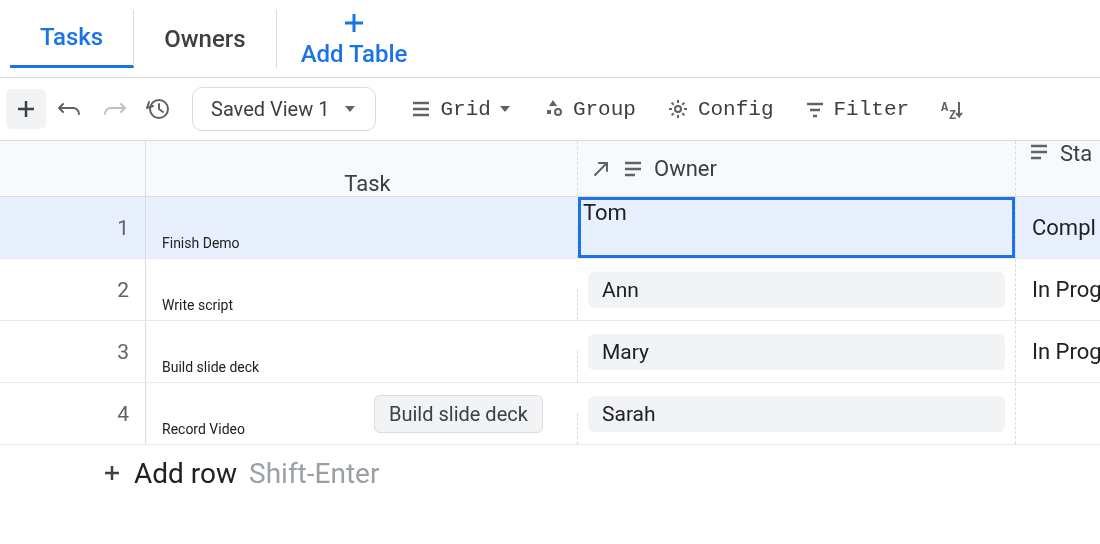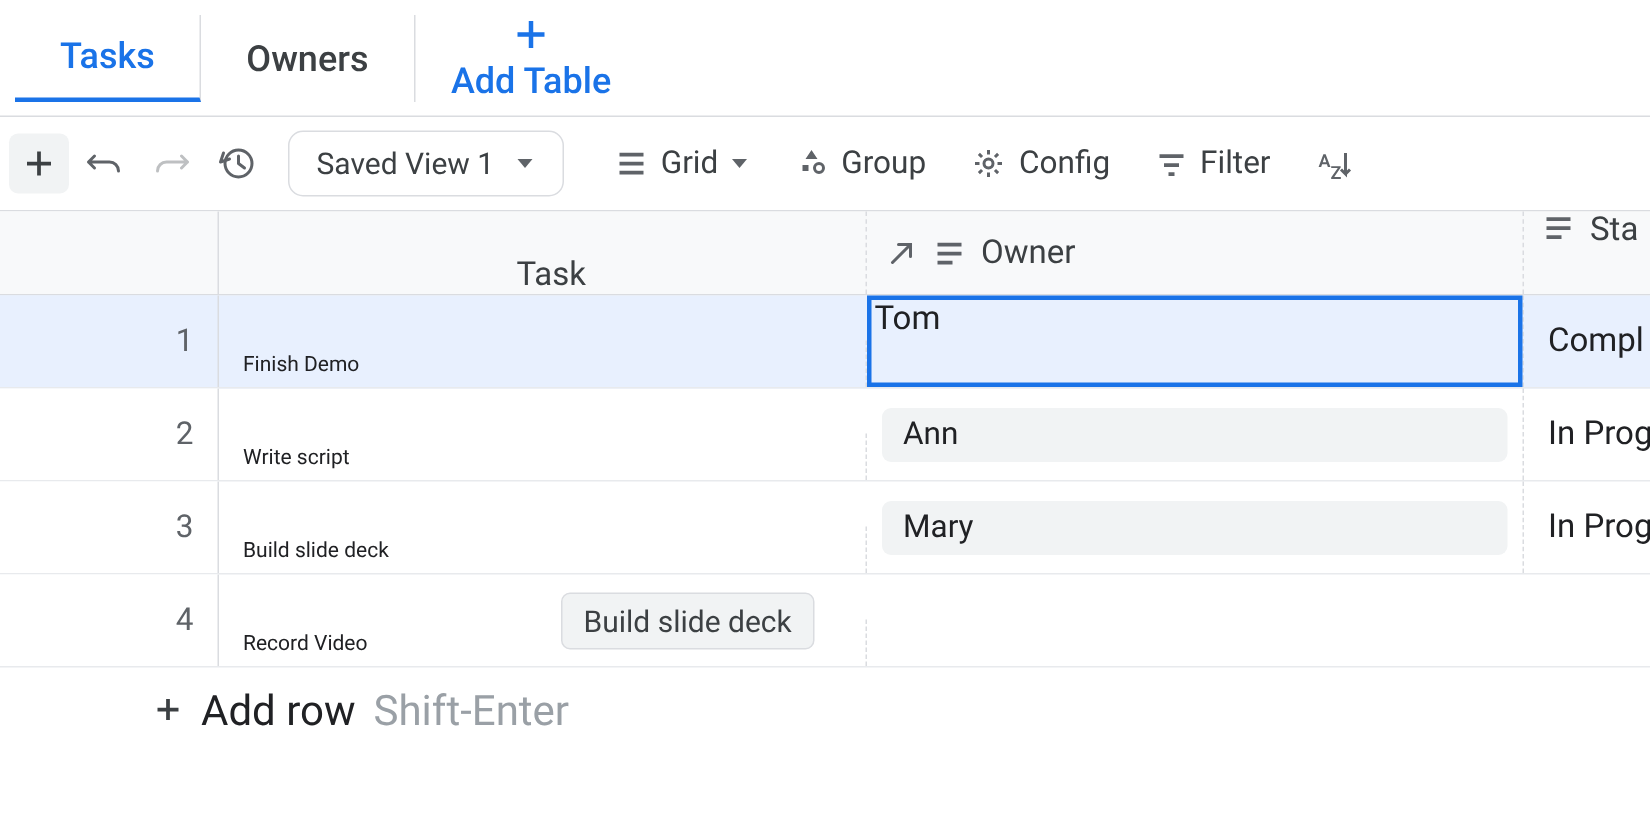--- a/index.html
+++ b/index.html
@@ -79,20 +79,21 @@
       cursor: pointer;
       margin-left: 10px;
     }
     .toolbar-opts {
       display: flex;
       align-items: center;
       gap: 10px;
       margin-left: 20px;
       font-size: 21px;
       color: #3c4043;
+      font-family: Liberation Mono, monospace;
     }
     .toolbar-opt {
       display: flex;
       align-items: center;
       gap: 8px;
       padding: 6px 10px;
       border-radius: 6px;
       cursor: pointer;
     }
     .grid-wrap { border-top: 1px solid #dadce0; }
@@ -359,20 +360,23 @@
     <div class="cell-task">Build slide deck</div>
     <div class="cell-owner">
       <div class="owner-chip">Mary</div>
     </div>
     <div class="cell-status">In Prog</div>
   </div>
 
   <div class="data-row">
     <div class="rownum-col">4</div>
     <div class="cell-task">Record Video</div>
+    <div class="cell-owner">
+      <div class="owner-chip">Sarah</div>
+    </div>
     <div class="tooltip">Build slide deck</div>
   </div>
 
   <div class="addrow">
     <svg width="20" height="20">
         <path d="M10 3v14M3 10h14" stroke="#3c4043" stroke-width="2.5"></path>
       </svg>
     <span>Add row</span>
     <span class="hint">Shift-Enter</span>
   </div>

